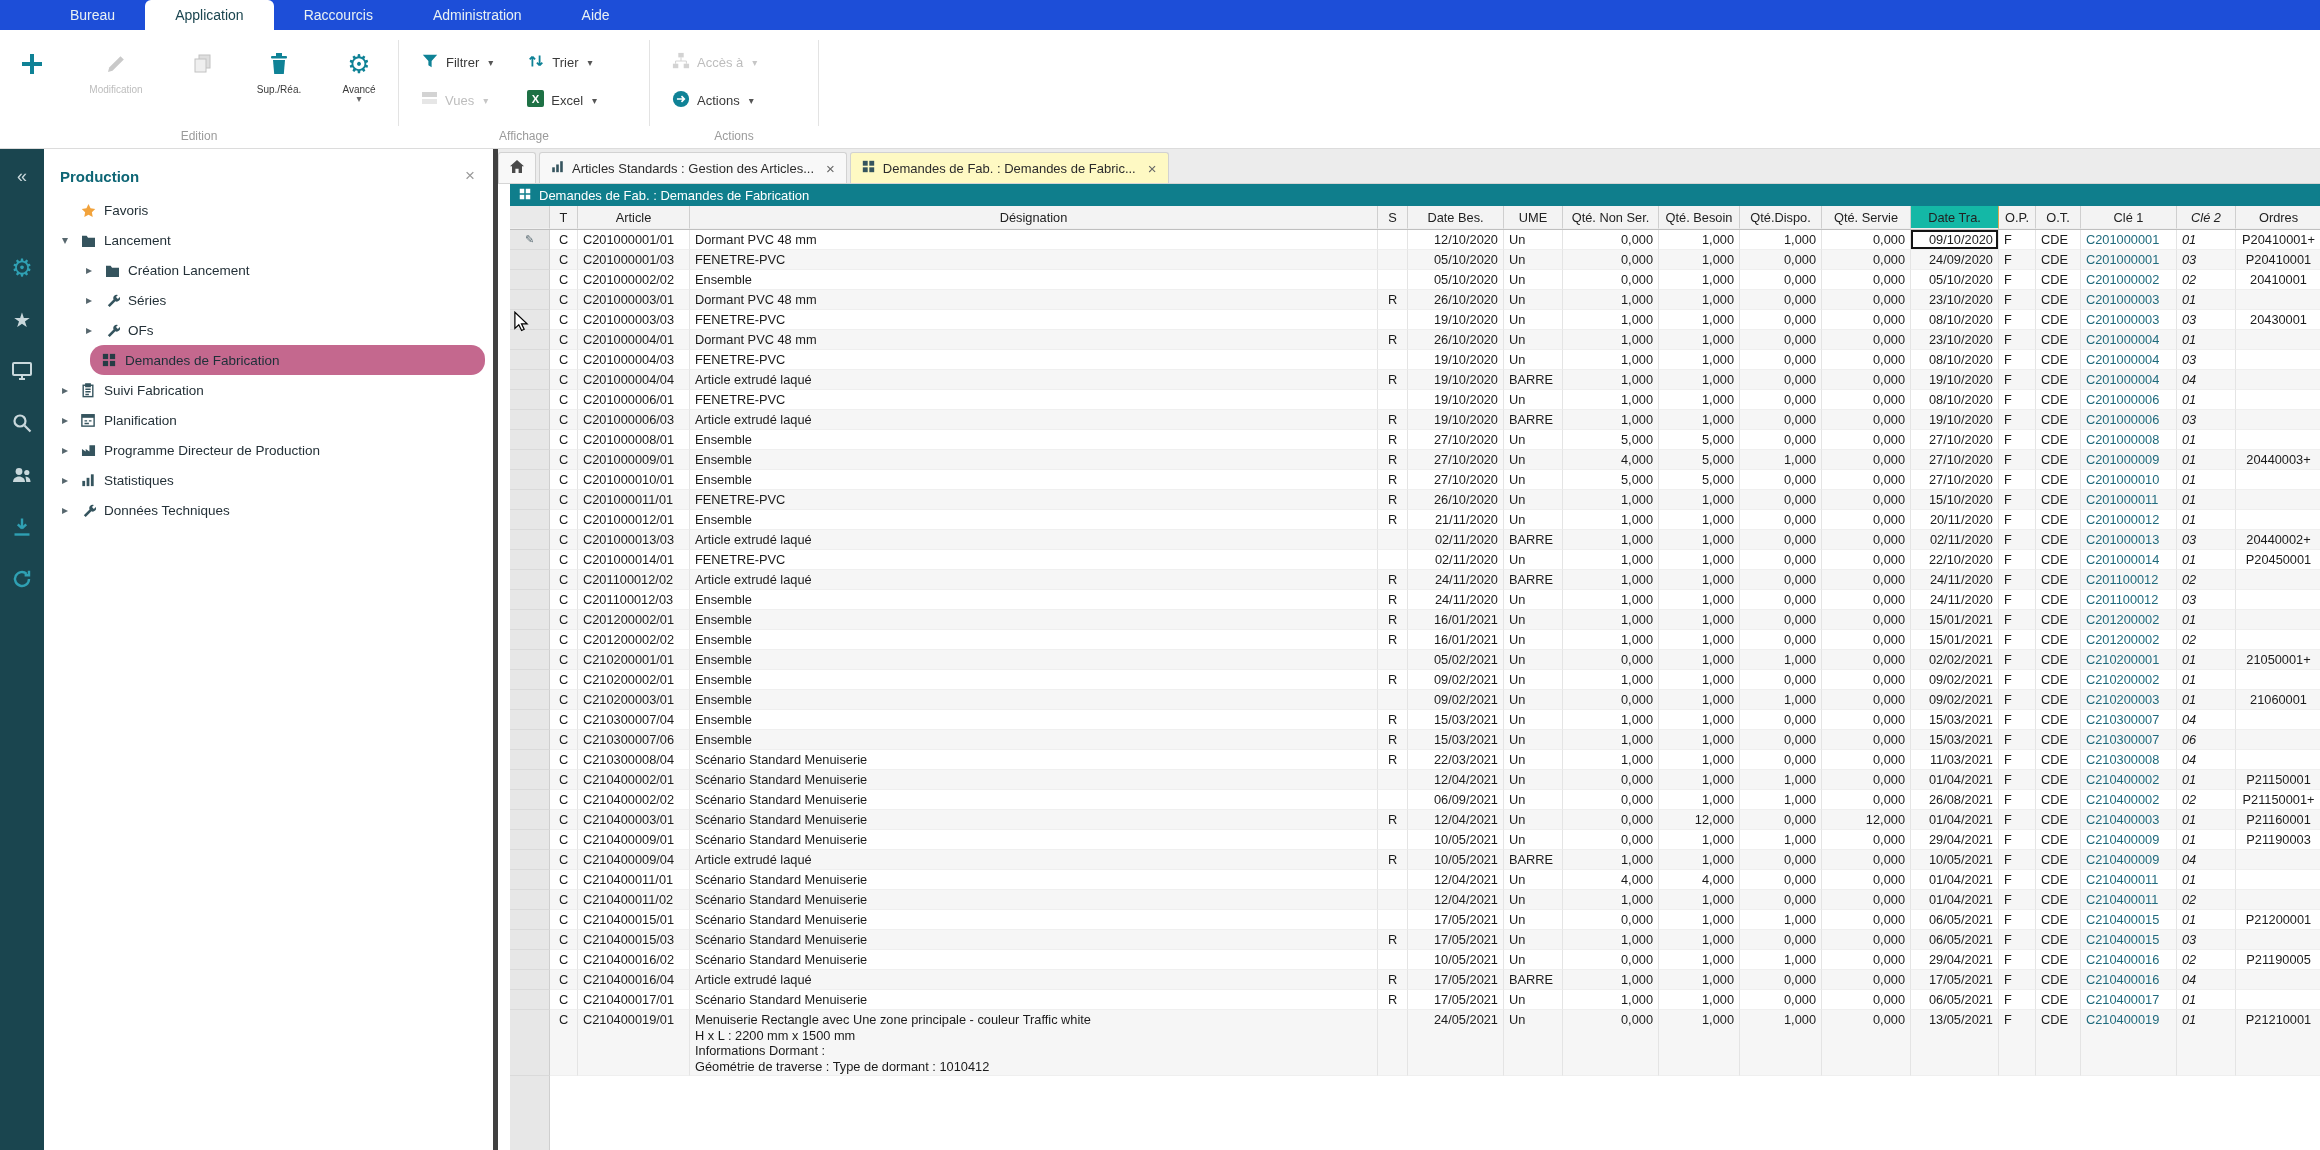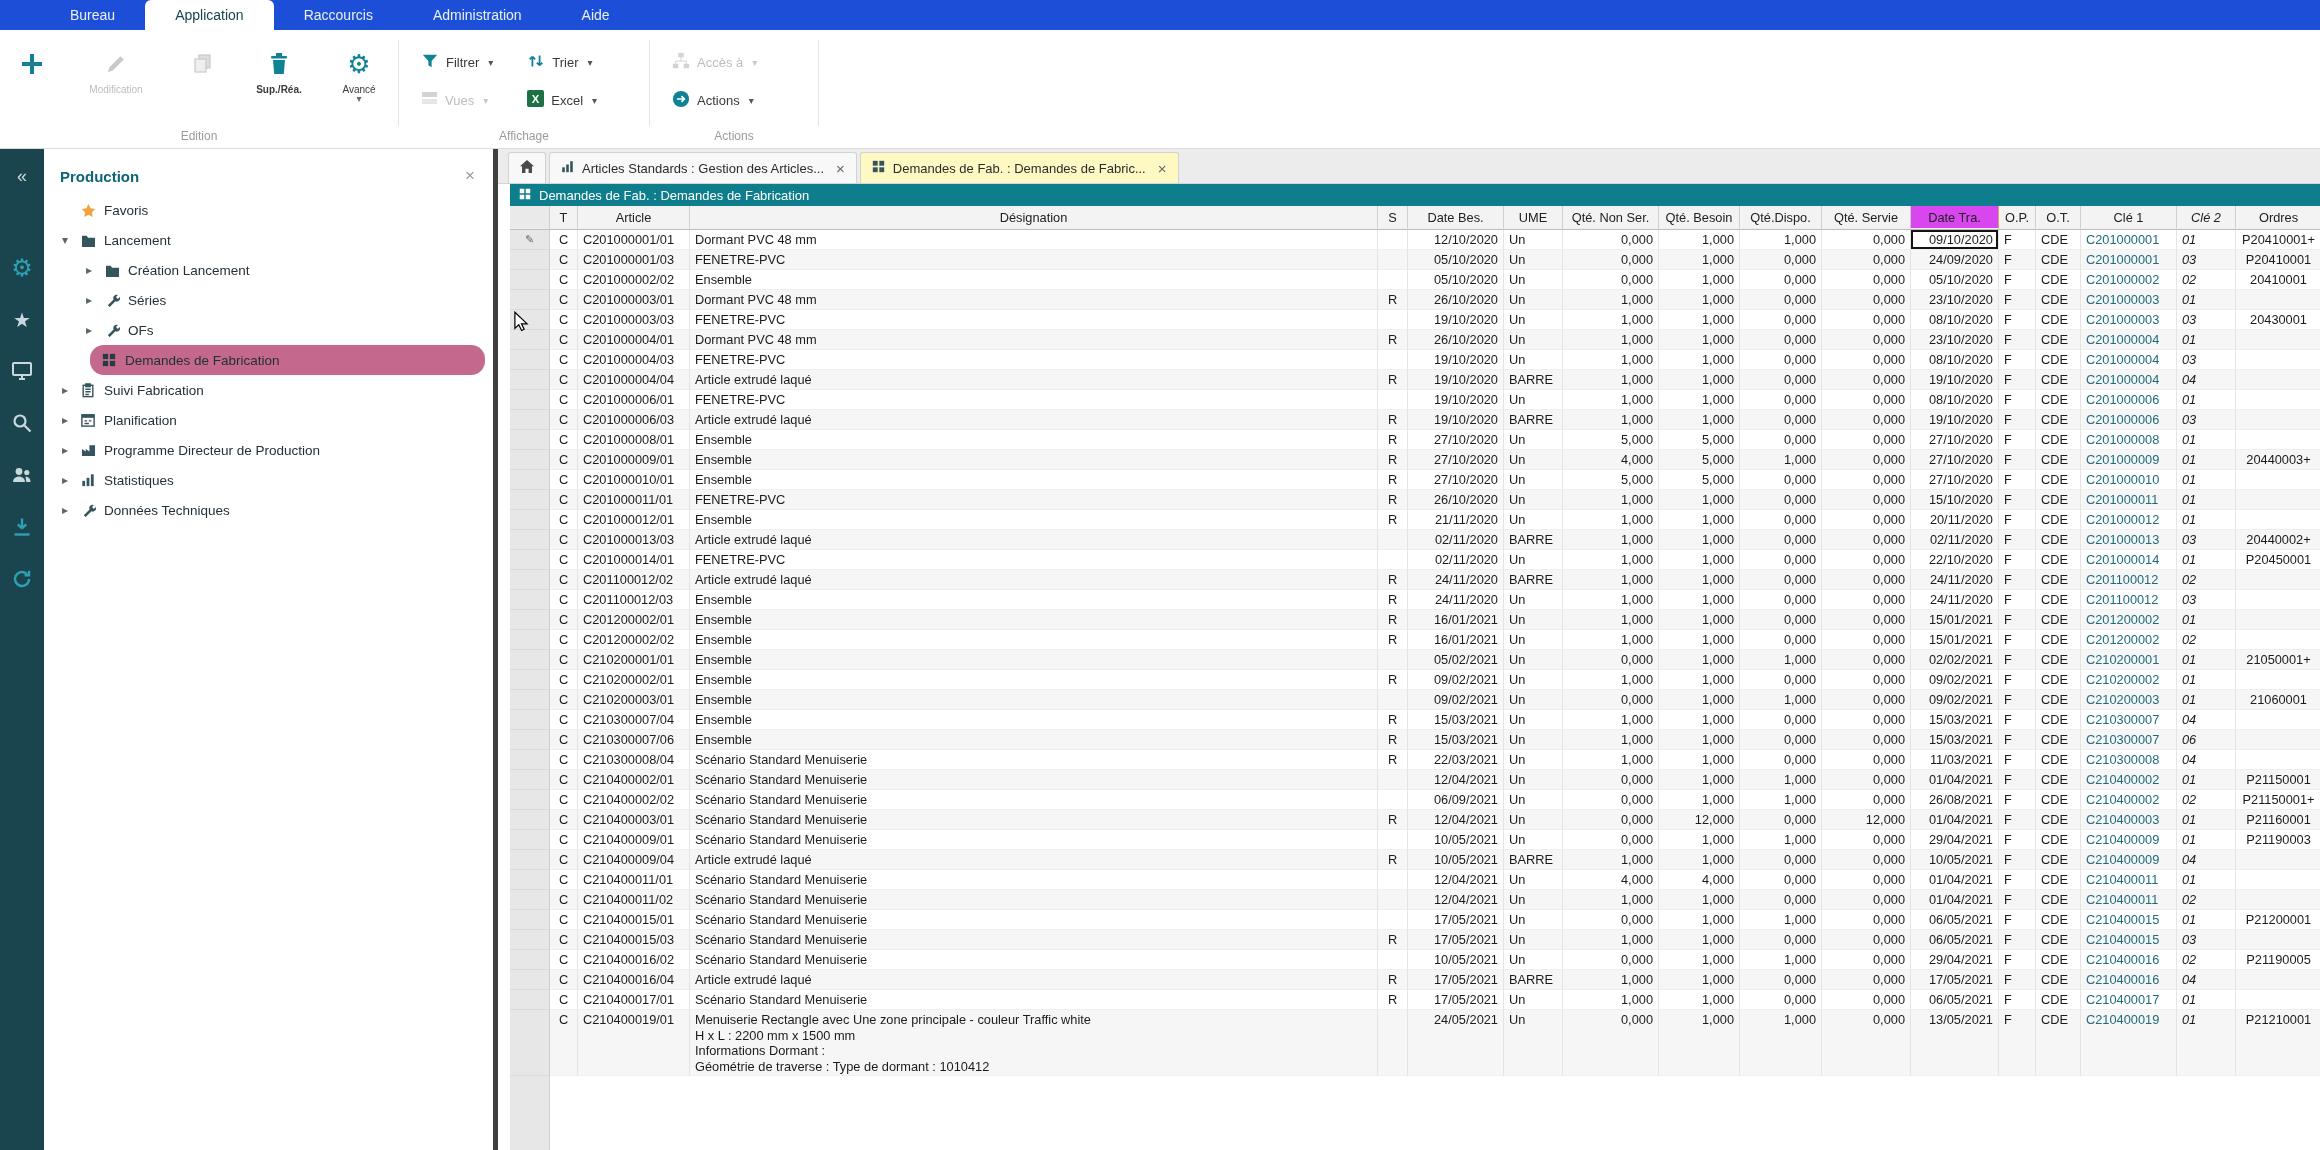--- a/index.html
+++ b/index.html
@@ -45,32 +45,32 @@
   .side-title { height:38px; display:flex; align-items:center; padding:0 18px 0 16px; color:#0e6675; font-weight:bold; font-size:15px; }
   .side-close { margin-left:auto; color:#9a9a9a; font-size:17px; font-weight:normal; cursor:default; }
   .tree-item { height:30px; display:flex; align-items:center; gap:7px; padding-left:14px; font-size:13.5px; color:#243138; cursor:default; white-space:nowrap; }
   .tree-item.lvl1 { padding-left:38px; }
   .tree-item.selected { margin-left:46px; margin-right:8px; padding-left:10px; background:#c4688e; border-radius:14px; color:#1d2f38; }
   .chev { width:14px; flex:none; text-align:center; color:#57676e; font-size:12px; }
   .ticon { width:18px; flex:none; display:flex; align-items:center; justify-content:center; }
   .ticon svg { display:block; }
   
   .main { flex:1; display:flex; flex-direction:column; background:#fff; min-width:0; }
-  .tabbar { height:35px; background:#ececec; border-bottom:1px solid #d5d5d5; display:flex; align-items:flex-end; padding-left:10px; gap:3px; }
+  .tabbar { height:35px; background:#ececec; border-bottom:1px solid #d5d5d5; display:flex; align-items:flex-end; gap:3px; }
   .tab { height:31px; background:#f8f8f8; border:1px solid #d2d2d2; border-bottom:none; border-radius:3px 3px 0 0; display:flex; align-items:center; gap:8px; padding:0 11px; font-size:13px; color:#2b2b2b; cursor:default; white-space:nowrap; }
   .tab.home { width:38px; justify-content:center; }
   .tab.active { background:#fef9c3; }
   .tab-close { color:#666; font-size:15px; margin-left:4px; }
   .titlebar { height:22px; margin-left:12px; background:#0f7e8c; color:#fff; display:flex; align-items:center; gap:8px; padding-left:9px; font-size:13px; }
   
   .grid { flex:1; margin-left:12px; position:relative; display:flex; flex-direction:column; background:#fff; overflow:hidden; }
   .ghead { display:flex; height:24px; flex:none; background:#f3f3f3; border-bottom:1px solid #bfbfbf; font-size:12.5px; color:#222; }
   .ghead .cell { display:flex; align-items:center; justify-content:center; border-right:1px solid #cfcfcf; background:#f3f3f3; padding:0 3px; overflow:hidden; white-space:nowrap; }
   .ghead .colsel { background:#eaeaea; }
-  .ghead .sorted { background:#d946ef; border-right-color:#d9a84e; }
+  .ghead .sorted { background:#14b8a6; border-right-color:#d9a84e; }
   .grid-rows { flex:none; }
   .grid-row { display:flex; height:20px; background:#fff; }
   .grid-row.alt { background:#f6f6f6; }
   .cell { flex:none; padding:0 5px; line-height:19px; border-right:1px solid #e4e4e4; border-bottom:1px solid #efefef; overflow:hidden; white-space:nowrap; font-size:12.8px; }
   .cell.sel { background:#e7e7e7; border-right:1px solid #cfcfcf; border-bottom:1px solid #dadada; color:#5d6e76; font-size:11px; text-align:center; line-height:18px; padding:0; }
   .cell.num { text-align:right; }
   .cell.ctr { text-align:center; }
   .cell.key { color:#1f6b7d; }
   .cell.focused { box-shadow: inset 0 0 0 2px #141414; background:#fff; }
   .grid-row.tall { height:66px; }
@@ -114,21 +114,21 @@
       <span class="blbl">Modification</span>
     </div>
     <div class="big-btn disabled" style="width:70px;">
       <span class="bicon">
         <svg width="24" height="24" viewBox="0 0 24 24">
             <rect x="8" y="3" width="11" height="13" fill="#dedede" stroke="#c2c2c2"></rect>
             <rect x="4" y="7" width="11" height="13" fill="#efefef" stroke="#c2c2c2"></rect>
           </svg>
       </span>
     </div>
-    <div class="big-btn" style="width:82px;font-weight:bold;">
+    <div class="big-btn" style="width:82px;">
       <span class="bicon">
         <svg width="22" height="24" viewBox="0 0 22 24">
             <rect x="8" y="1" width="6" height="3" fill="#0f8296"></rect>
             <rect x="3" y="4" width="16" height="2.6" rx="1" fill="#0f8296"></rect>
             <path d="M5 8h12l-1.2 14H6.2z" fill="#0f8296"></path>
           </svg>
       </span>
       <span class="blbl">Sup./Réa.</span>
     </div>
     <div class="big-btn" style="width:78px;">

